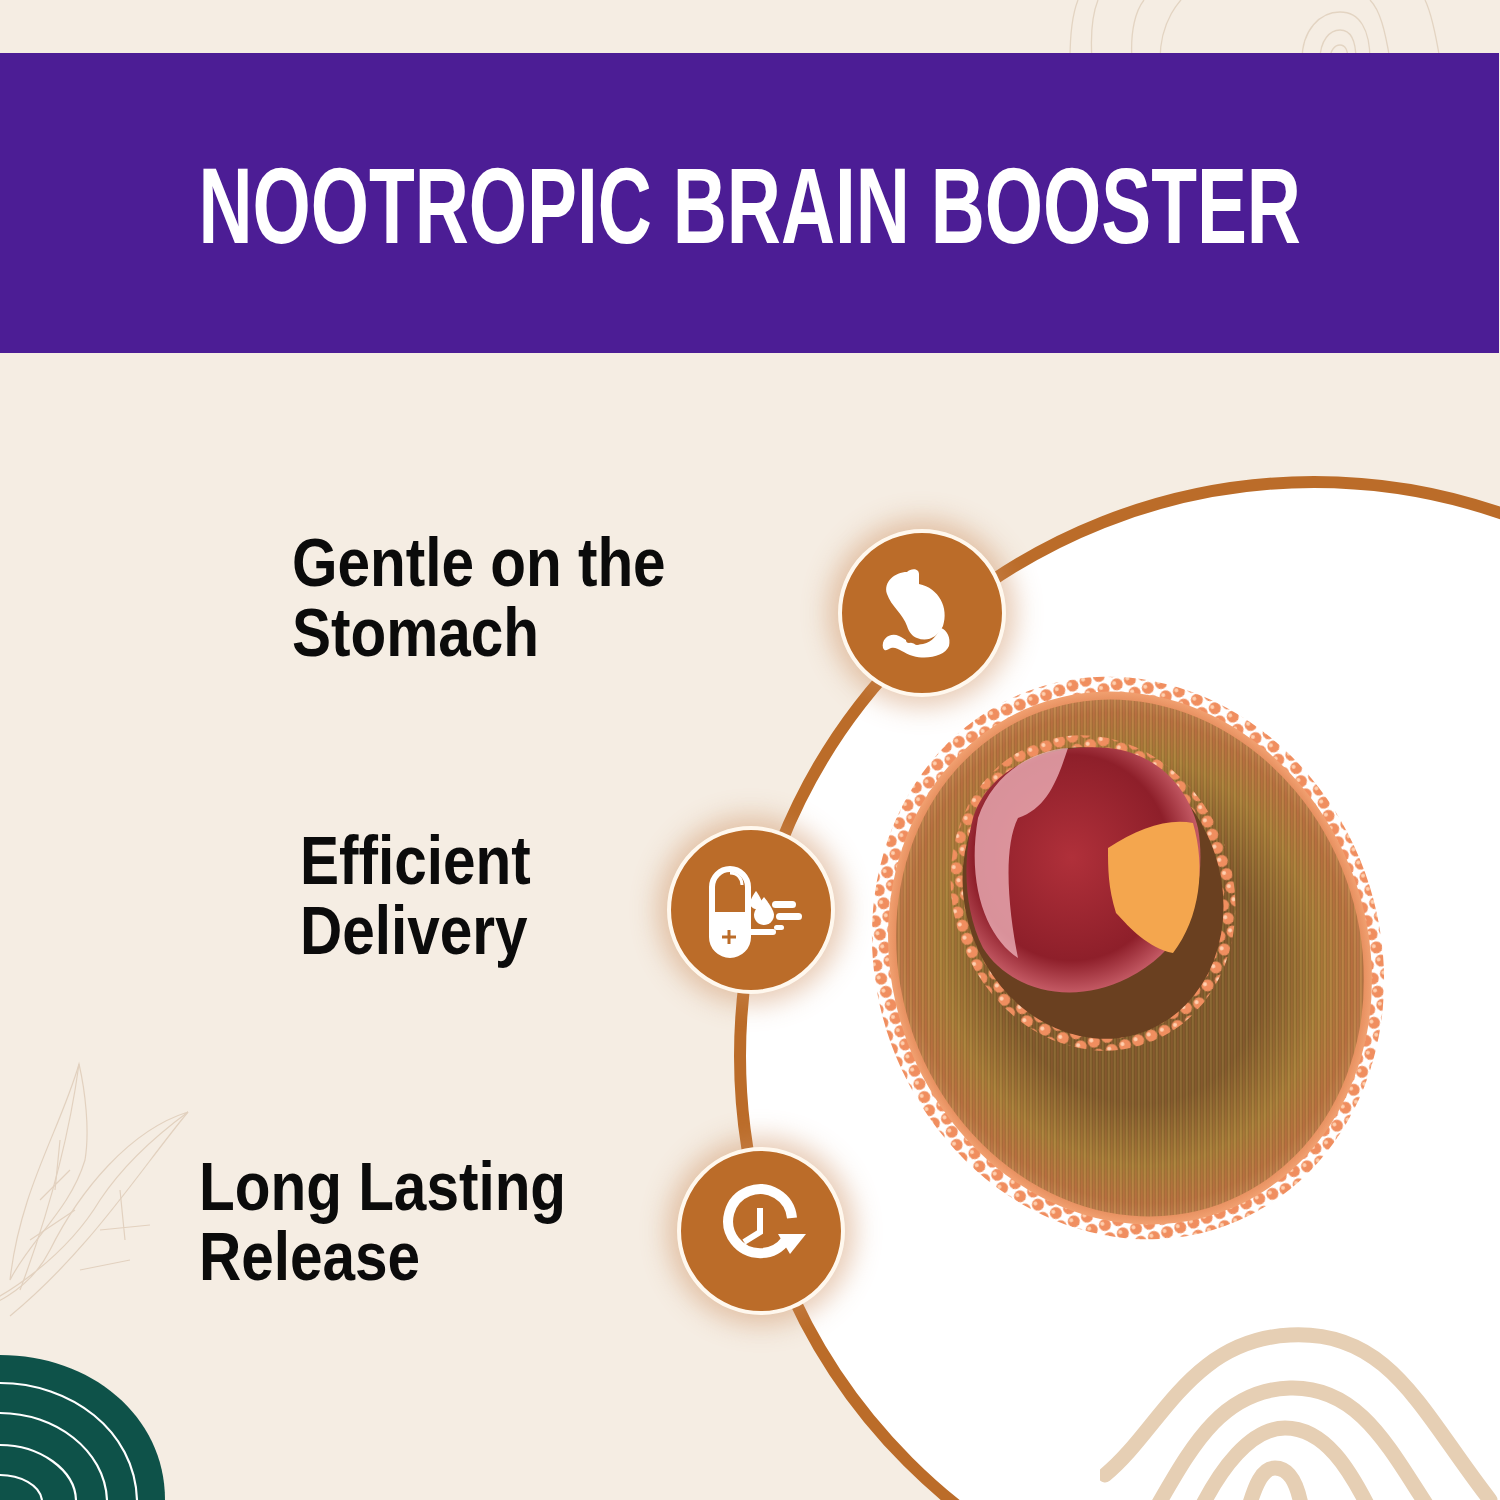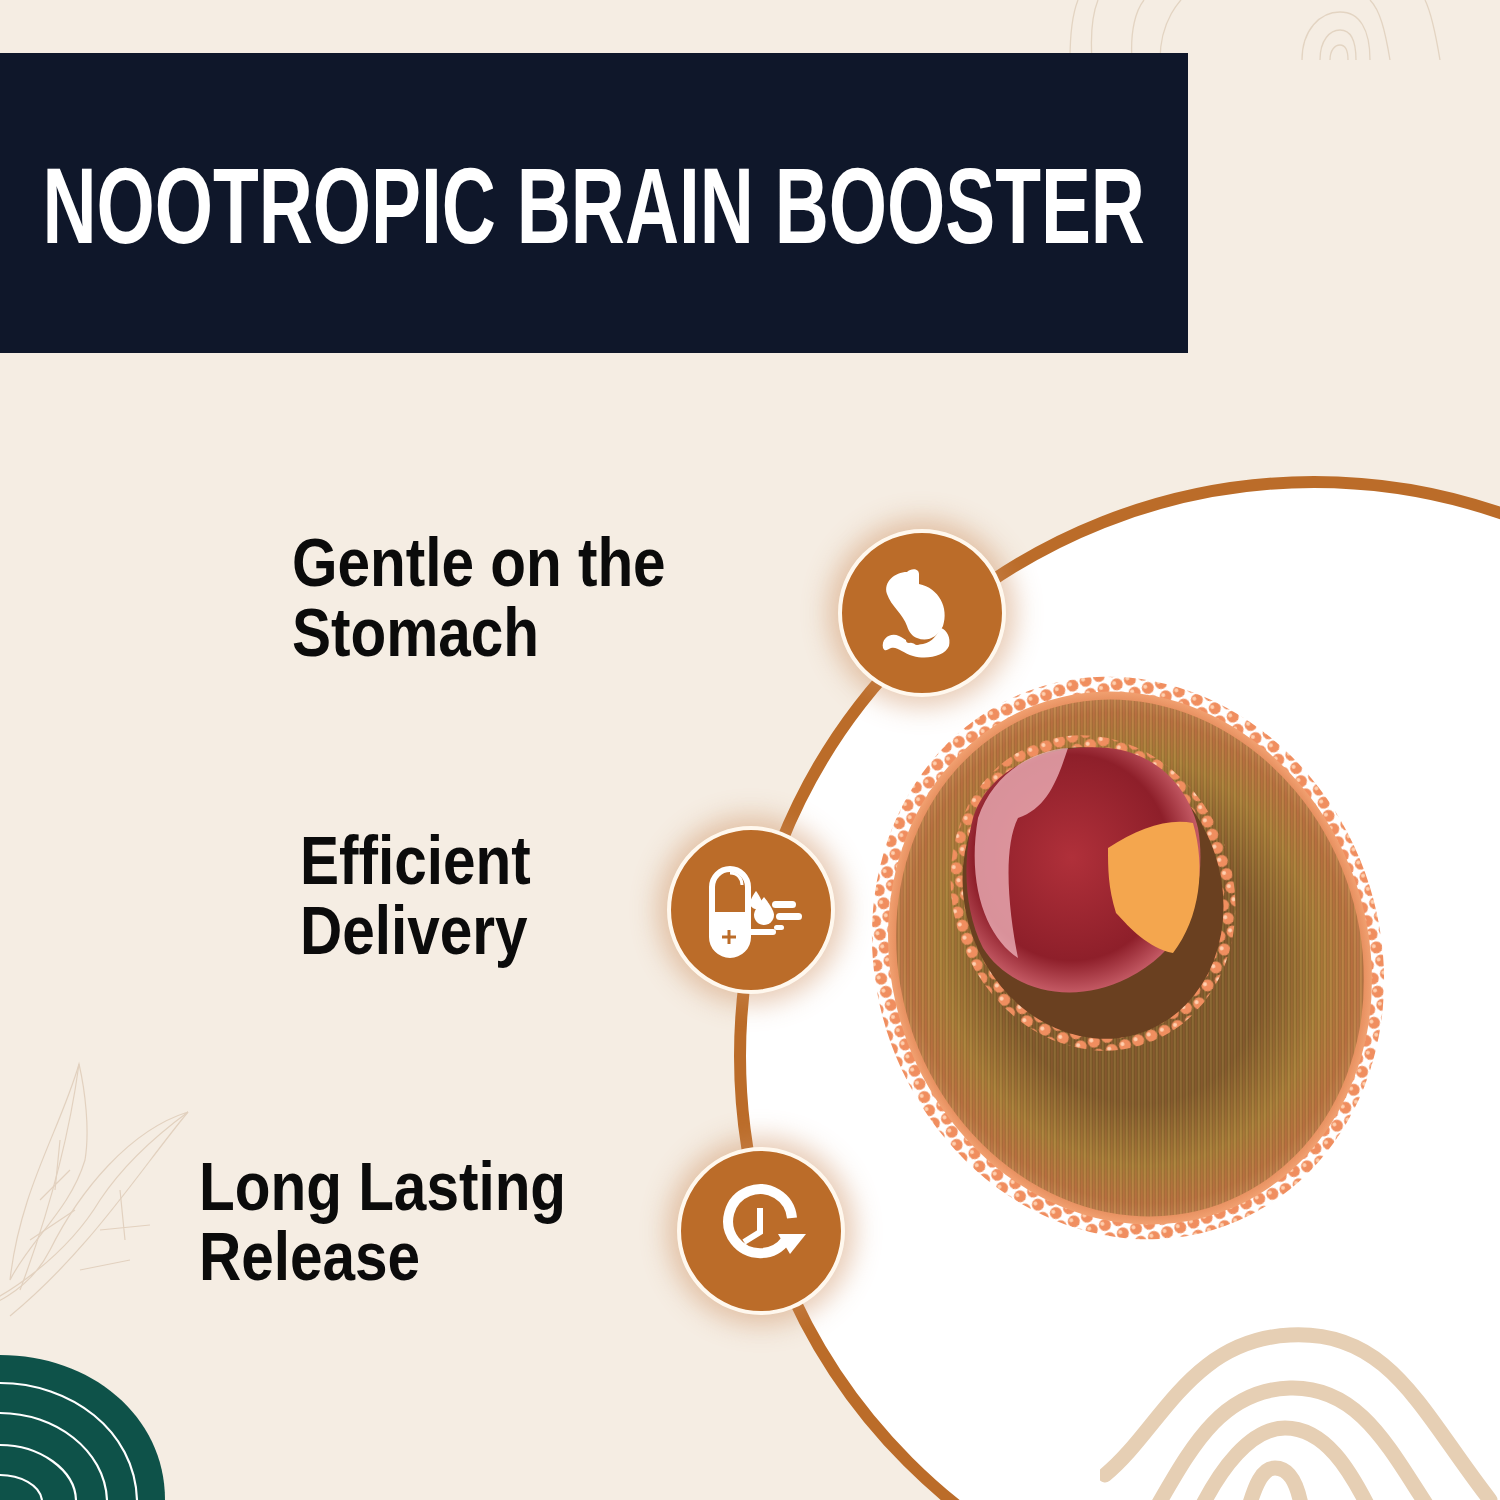--- a/index.html
+++ b/index.html
@@ -3,22 +3,22 @@
   <meta charset="utf-8">
   <style>
     html, body { margin: 0; padding: 0; }
     body {
       width: 1500px; height: 1500px; overflow: hidden; position: relative;
       background: #f5ede3;
       font-family: "Liberation Sans", sans-serif;
     }
     .deco { position: absolute; }
     .banner {
-      position: absolute; left: 0; top: 53px; width: 1188px; height: 300px;
-      background: #0f172a;
+      position: absolute; left: 0; top: 53px; width: 1499px; height: 300px;
+      background: #4c1d95;
       display: flex; align-items: center; justify-content: center;
     }
     .banner-title {
       color: #ffffff; font-family: "Liberation Sans", sans-serif; font-weight: 700;
       font-size: 96px; letter-spacing: 0px; line-height: 1;
       transform: scaleX(0.78) scaleY(1.12); white-space: nowrap;
       margin-top: 6px;
     }
     .big-ring {
       position: absolute; left: 734px; top: 476px; width: 1160px; height: 1160px;

